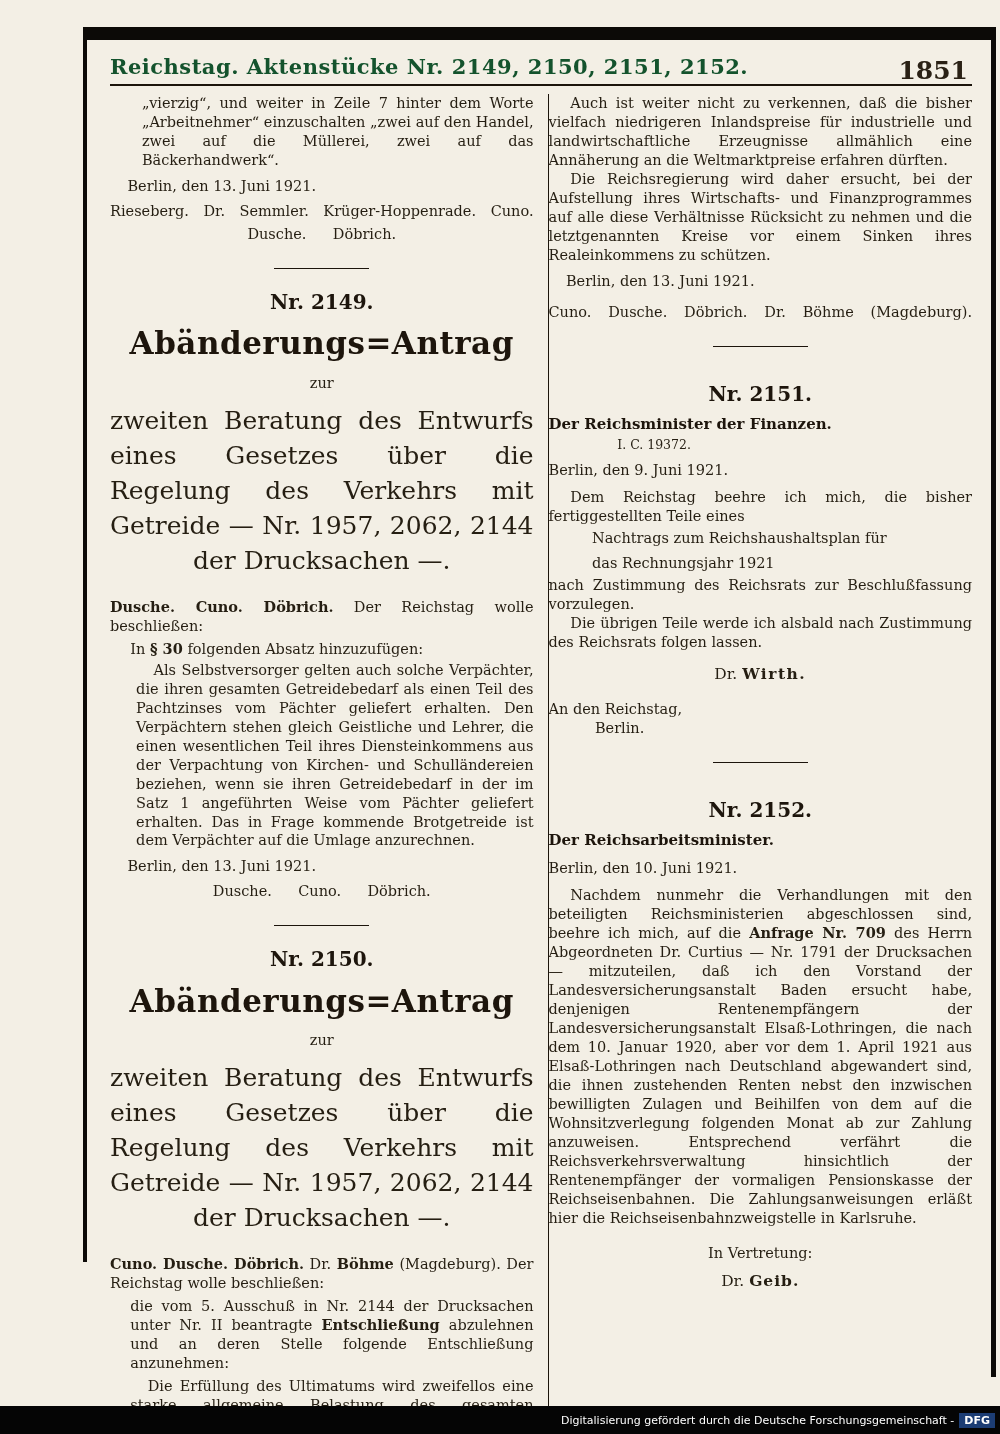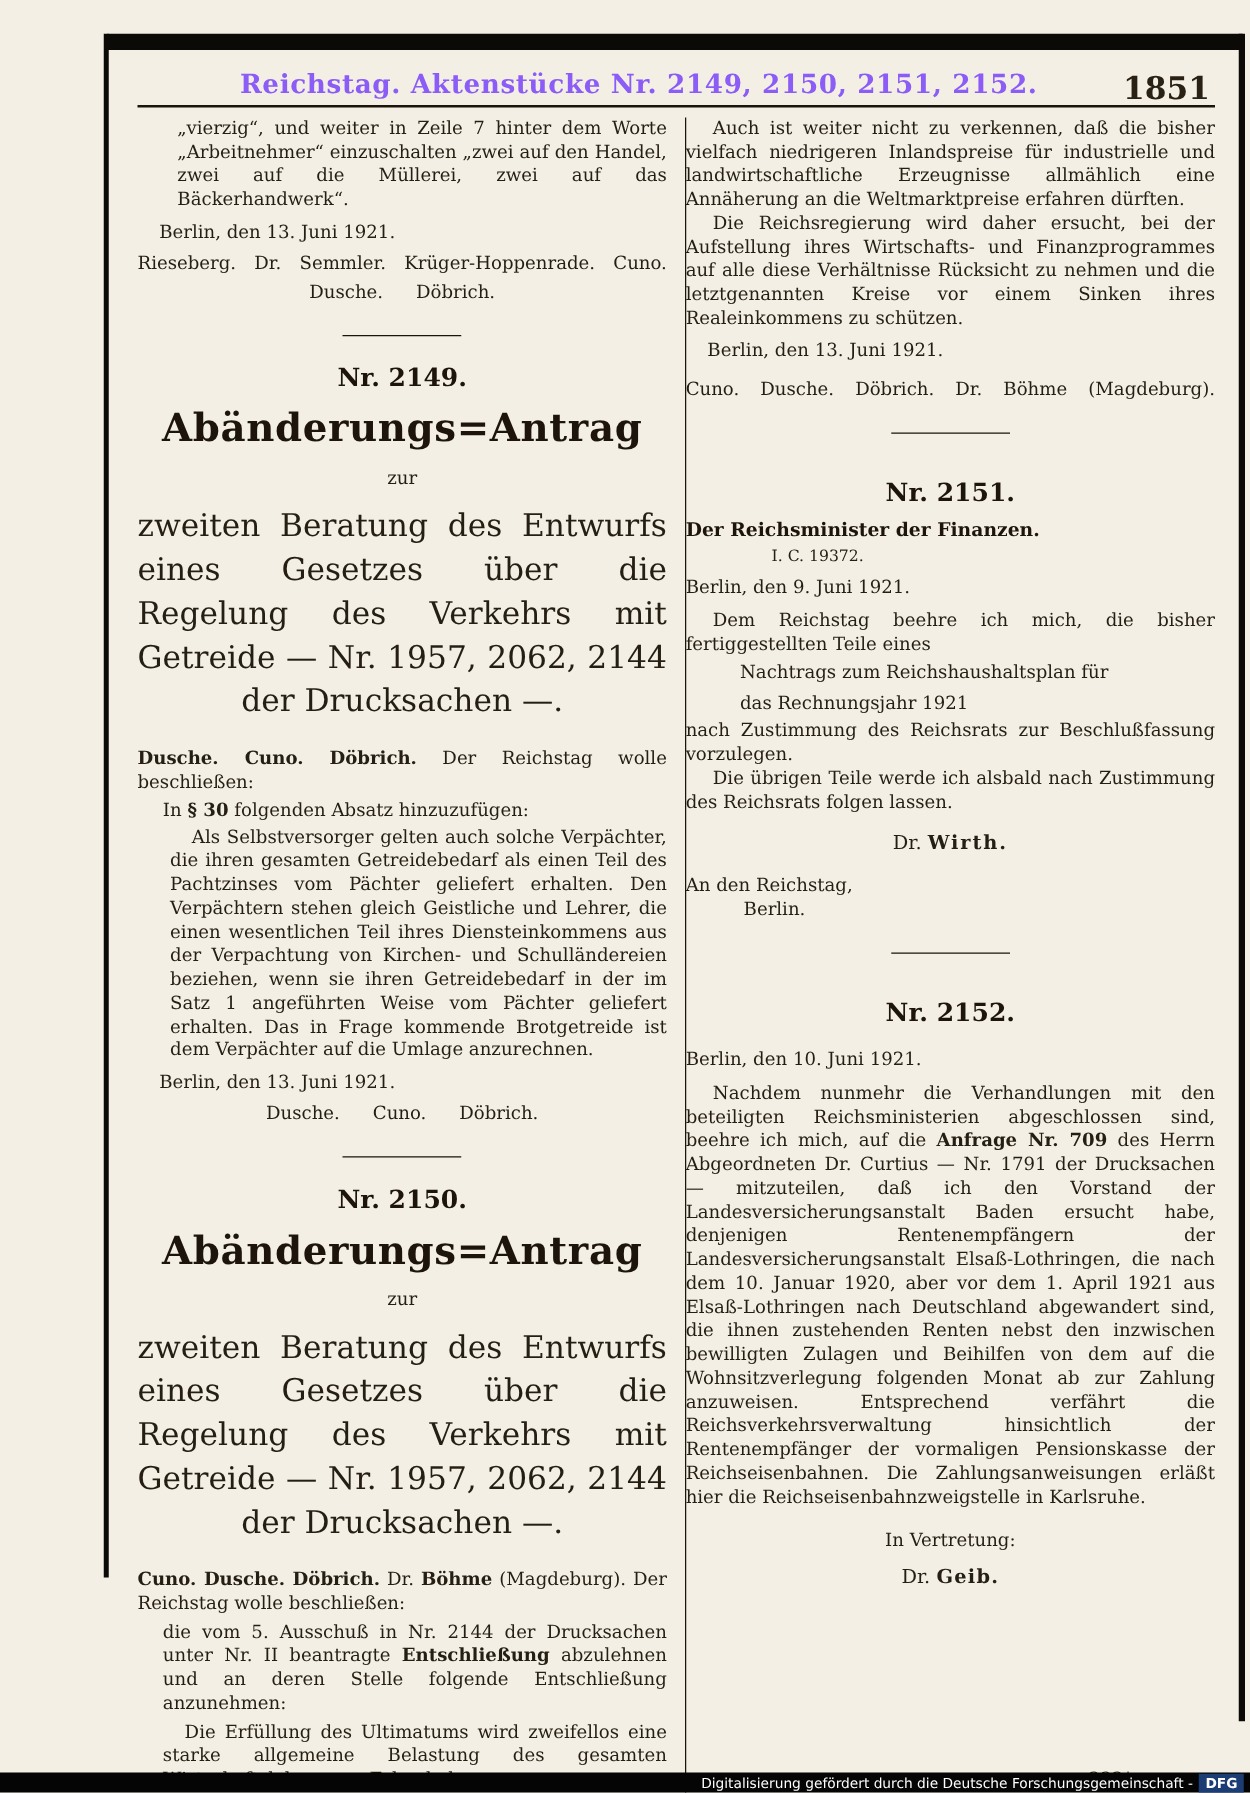--- a/index.html
+++ b/index.html
@@ -11,37 +11,37 @@
     background:#f3efe5;
     color:#241d12;
     font-family:"DejaVu Serif", serif;
   }
 
   
   .edge-top   { position:absolute; top:27px; left:86px; right:6px; height:13px; background:#0c0a07; }
   .edge-left  { position:absolute; top:27px; left:83px; width:4px; height:1235px; background:#0c0a07; }
   .edge-right { position:absolute; top:27px; right:4px; width:5px; height:1350px; background:#0c0a07; }
   .bottom-bar {
-    position:absolute; left:0; right:0; bottom:0; height:16px;
+    position:absolute; left:0; right:0; bottom:0; height:28px;
     background:#050505; display:flex; align-items:center; justify-content:flex-end;
     gap:5px; padding-right:5px;
   }
   .bottom-bar .note { color:#ffffff; font-family:"DejaVu Sans", sans-serif; font-size:11px; }
   .dfg-logo {
     background:#1c3d74; color:#ffffff; font-family:"DejaVu Sans", sans-serif;
     font-weight:bold; font-size:11px; padding:2px 5px; line-height:1;
   }
 
   
   .page { position:absolute; top:44px; left:88px; right:12px; bottom:32px; padding:6px 16px 0 22px; }
 
   .page-header { position:relative; height:36px; border-bottom:2px solid #1b140b; }
   .header-title {
-    position:absolute; left:0; right:60px; top:4px; text-align:center;
-    font-weight:bold; font-size:21px; letter-spacing:0.5px; color:#8b5cf6;
+    position:absolute; left:0; right:60px; top:4px; 
+    font-weight:bold; font-size:21px; letter-spacing:0.5px; color:#14532d;
   }
   .page-number { position:absolute; right:4px; top:6px; font-size:25px; color:#2a2115;font-weight:bold; }
 
   .columns { display:flex; margin-top:8px; min-height:1265px; align-items:stretch; }
   .col { flex:1; font-size:14.5px; line-height:1.31; text-align:justify; color:#251e12; }
   .col.left  { padding-right:14px; }
   .col.right { border-left:1.5px solid #1b140b; display:flex; flex-direction:column; }
 
   p { margin:0; }
   b { font-weight:bold; }
@@ -142,20 +142,21 @@
       <p class="indent">Die übrigen Teile werde ich alsbald nach Zustimmung des Reichsrats folgen lassen.</p>
       <p class="minister-sig"><span>Dr. </span><b>Wirth.</b></p>
       <div class="address">
         <p>An den Reichstag,</p>
         <p class="l2">Berlin.</p>
       </div>
 
       <div class="section-rule"></div>
 
       <h2 class="doc-number">Nr. 2152.</h2>
+      <p class="sender">Der Reichsarbeitsminister.</p>
       <p class="date-right">Berlin, den 10. Juni 1921.</p>
       <p class="indent"><span>Nachdem nunmehr die Verhandlungen mit den beteiligten Reichsministerien abgeschlossen sind, beehre ich mich, auf die </span><b>Anfrage Nr. 709</b><span> des Herrn Abgeordneten Dr. Curtius — Nr. 1791 der Drucksachen — mitzuteilen, daß ich den Vorstand der Landesversicherungsanstalt Baden ersucht habe, denjenigen Rentenempfängern der Landesversicherungsanstalt Elsaß-Lothringen, die nach dem 10. Januar 1920, aber vor dem 1. April 1921 aus Elsaß-Lothringen nach Deutschland abgewandert sind, die ihnen zustehenden Renten nebst den inzwischen bewilligten Zulagen und Beihilfen von dem auf die Wohnsitzverlegung folgenden Monat ab zur Zahlung anzuweisen. Entsprechend verfährt die Reichsverkehrsverwaltung hinsichtlich der Rentenempfänger der vormaligen Pensionskasse der Reichseisenbahnen. Die Zahlungsanweisungen erläßt hier die Reichseisenbahnzweigstelle in Karlsruhe.</span></p>
       <p class="in-vertretung">In Vertretung:</p>
       <p class="closing-sig"><span>Dr. </span><b>Geib.</b></p>
 
       <p class="sheet-mark">232*</p>
     </div>
 
   </div>
 </div>

